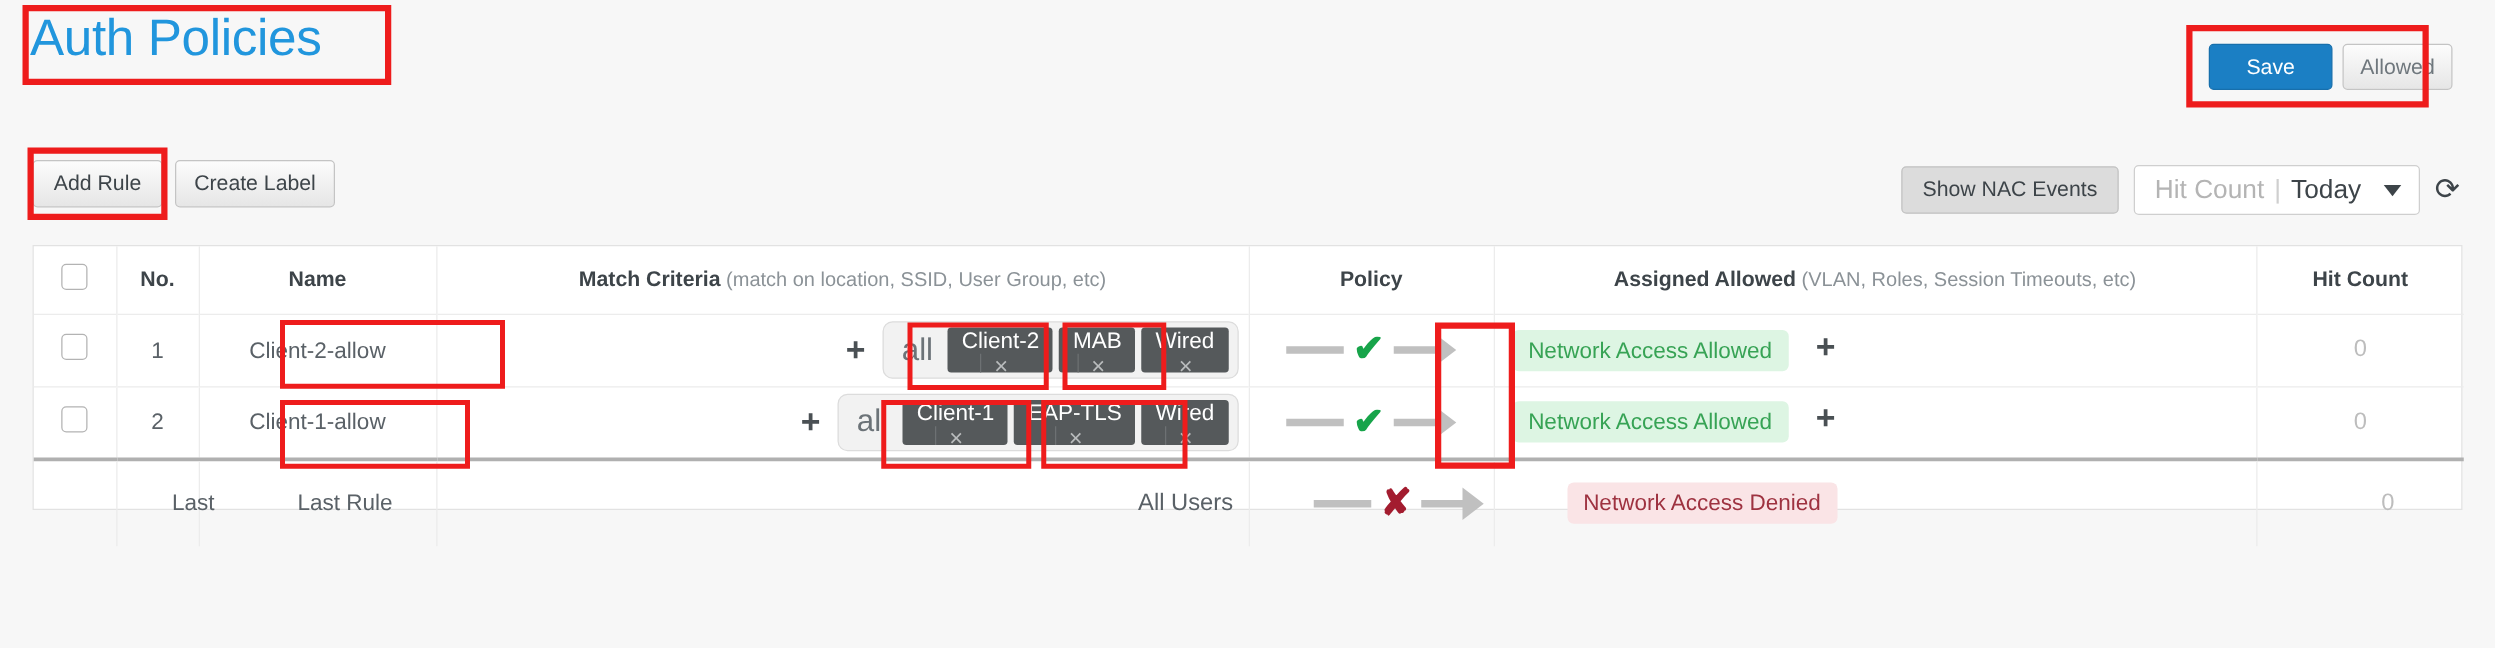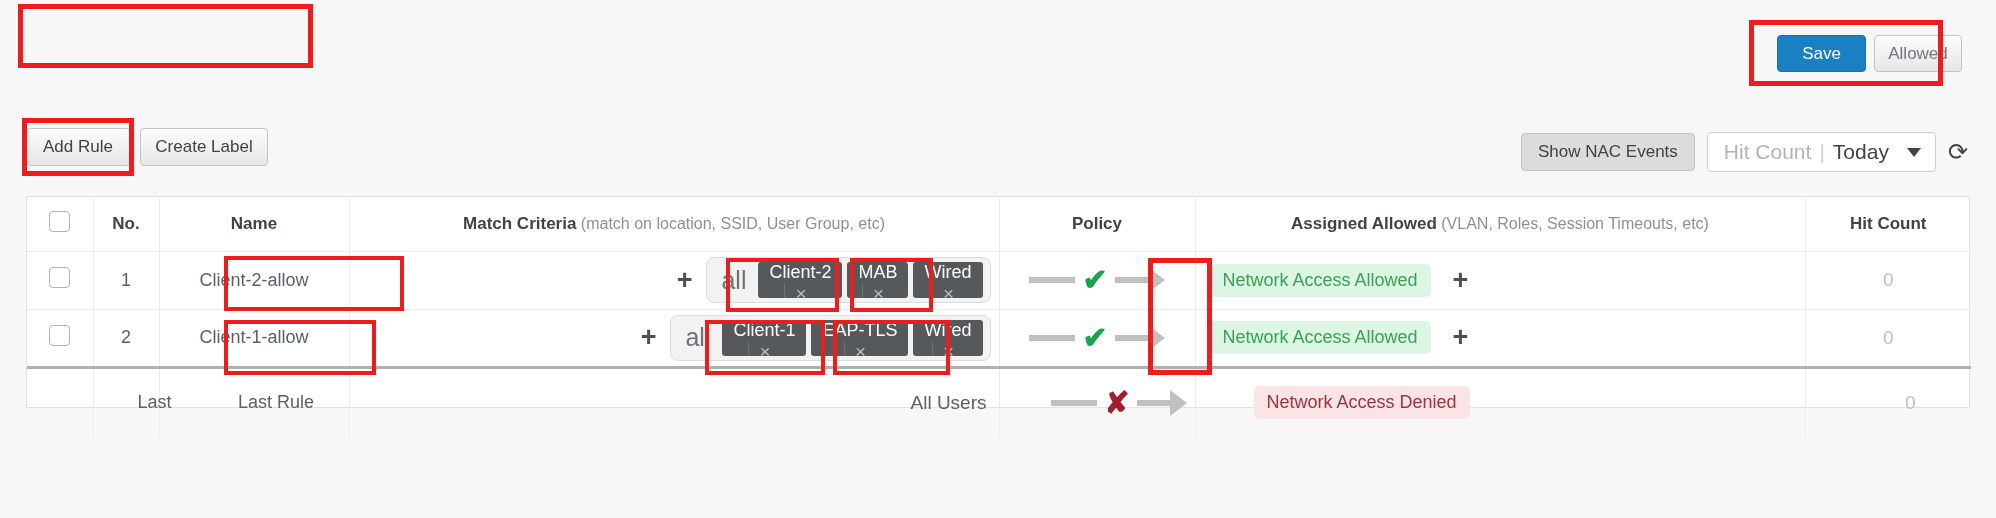--- a/index.html
+++ b/index.html
@@ -28,21 +28,21 @@
     border: 1px solid #c4c4c4; border-radius: 4px;
     background: linear-gradient(#fcfcfc,#e6e6e6);
     color: #3d4449; font-size: 17px; cursor: pointer;
     padding: 0 14px; height: 37px; white-space: nowrap;
   }
   .btn.primary {
     background: #1b7fc4; border-color: #176fac; color: #ffffff;
   }
   .btn.cancel { color: #6f777d; }
   .save-wrap { position: absolute; right: 34px; top: 35px; display: flex; gap: 8px; }
-  #save-btn { width: 89px; }
+  #save-btn { width: 99px; }
   #cancel-btn { width: 88px; }
 
   
   .action-bar { position: absolute; left: 26px; top: 128px; display: flex; gap: 10px; }
   #add-rule-btn { width: 104px; height: 38px; }
   #create-label-btn { width: 128px; height: 38px; }
 
   .right-bar { position: absolute; right: 28px; top: 132px; display: flex; align-items: center; gap: 12px; }
   #show-nac-btn {
     height: 38px; padding: 0 16px;
@@ -128,21 +128,21 @@
   .arrowhead {
     width: 0; height: 0;
     border-top: 13px solid transparent; border-bottom: 13px solid transparent;
     border-left: 17px solid #c0c0c0; margin-left: -1px;
   }
   .mark { width: 40px; text-align: center; font-size: 30px; font-weight: bold; line-height: 1; }
   .mark.ok { color: #17a44a; }
   .mark.no { color: #a31c2f; }
 
   
-  .assign-cell { display: flex; align-items: center; gap: 22px; padding-left: 14px; }
+  .assign-cell { display: flex; gap: 22px; padding-left: 14px; }
   .pill {
     display: inline-flex; align-items: center; height: 33px;
     padding: 0 13px; border-radius: 5px; font-size: 18px;
   }
   .pill.allow { background: #ddf5e3; color: #37a355; }
   .pill.deny  { background: #fae4e6; color: #9e3240; }
   .hit-val { color: #bdbdbd; font-size: 19px; }
   .allusers { text-align: right; padding-right: 12px; font-size: 19px; color: #5a6167; }
 
   
@@ -150,20 +150,21 @@
     position: absolute; border: 5px solid #ee1c1c;
     pointer-events: none; z-index: 50;
   }
   .anno.thin { border-width: 4px; }
 </style>
 </head>
 <body>
 
 <div class="page">
 
+  <div class="title">Auth Policies</div>
 
 
   <div class="save-wrap">
     <button class="btn primary" id="save-btn">Save</button>
     <button class="btn cancel" id="cancel-btn">Allowed</button>
   </div>
 
   <div class="action-bar">
     <button class="btn" id="add-rule-btn">Add Rule</button>
     <button class="btn" id="create-label-btn">Create Label</button>

